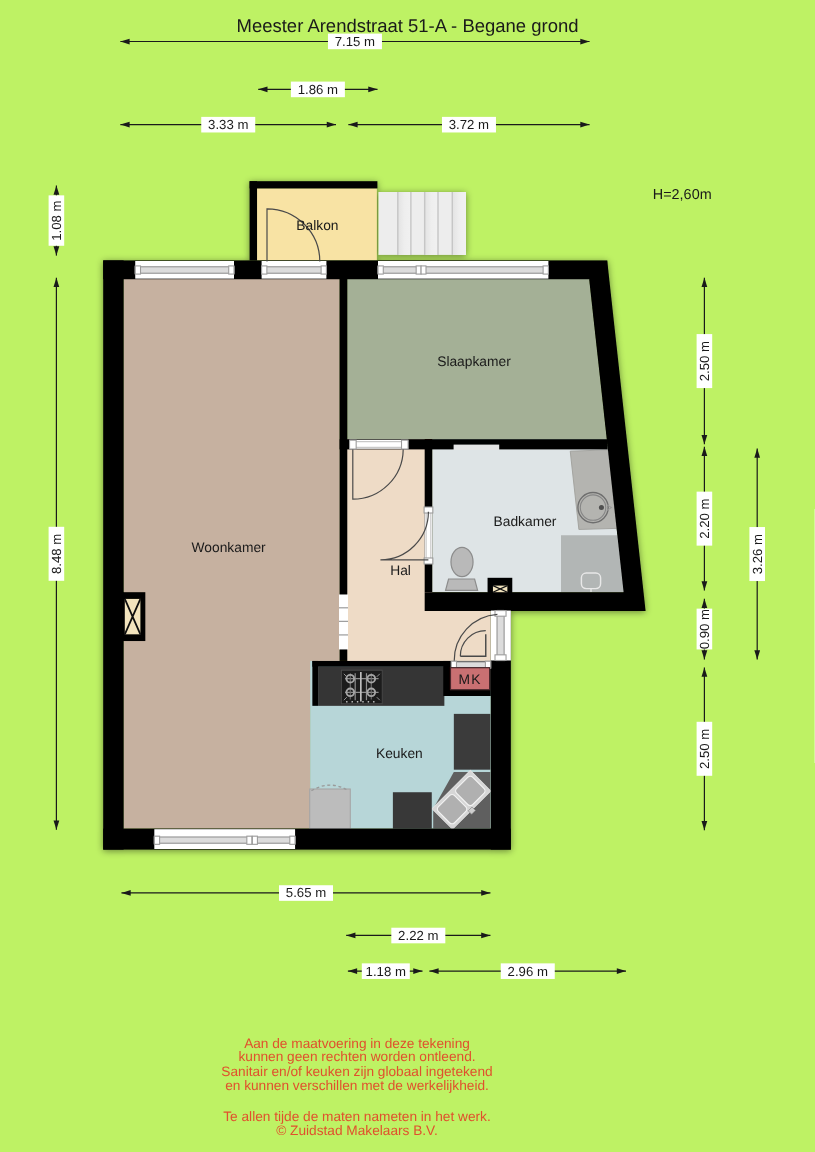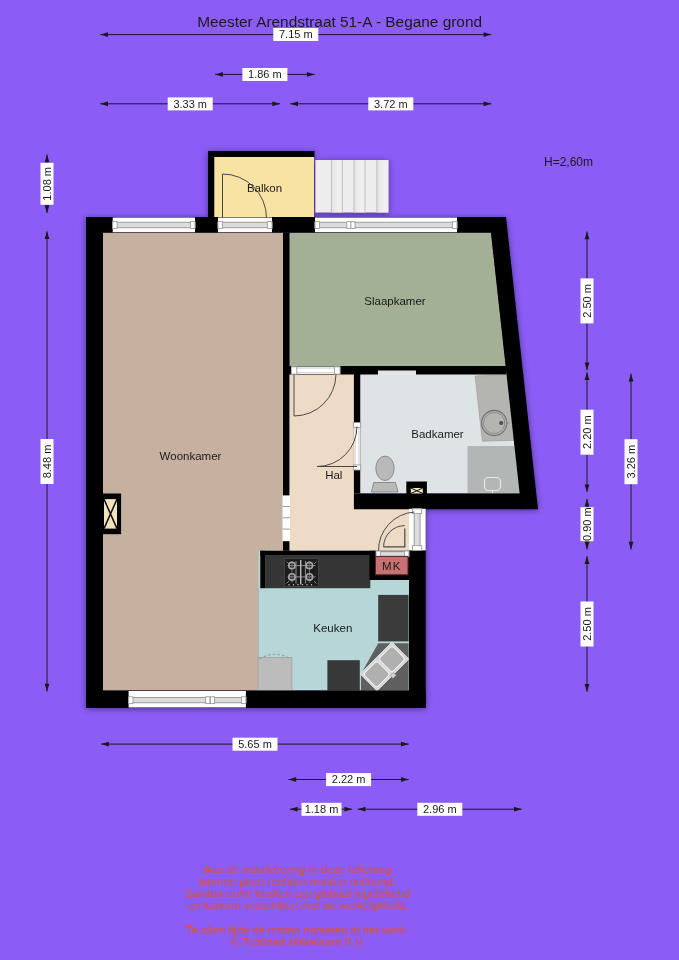--- a/index.html
+++ b/index.html
@@ -1,16 +1,16 @@
 <!DOCTYPE html>
 <html><head>
 <meta charset="utf-8">
 <style>
   html,body{margin:0;padding:0;background:#fff;}
-  .page{position:relative;width:679px;height:960px;background:#8b5cf6;overflow:hidden;
+  .page{position:relative;width:679px;height:960px;background:#bef264;overflow:hidden;
         font-family:"Liberation Sans", sans-serif;}
   svg{position:absolute;left:0;top:0;}
   text{font-family:"Liberation Sans", sans-serif;fill:#1a1a1a;}
   text.o{fill:#e0512d;}
 </style>
 </head>
 <body>
 <div class="page">
 <svg width="679" height="960" viewBox="0 0 679 960">
 <defs>

